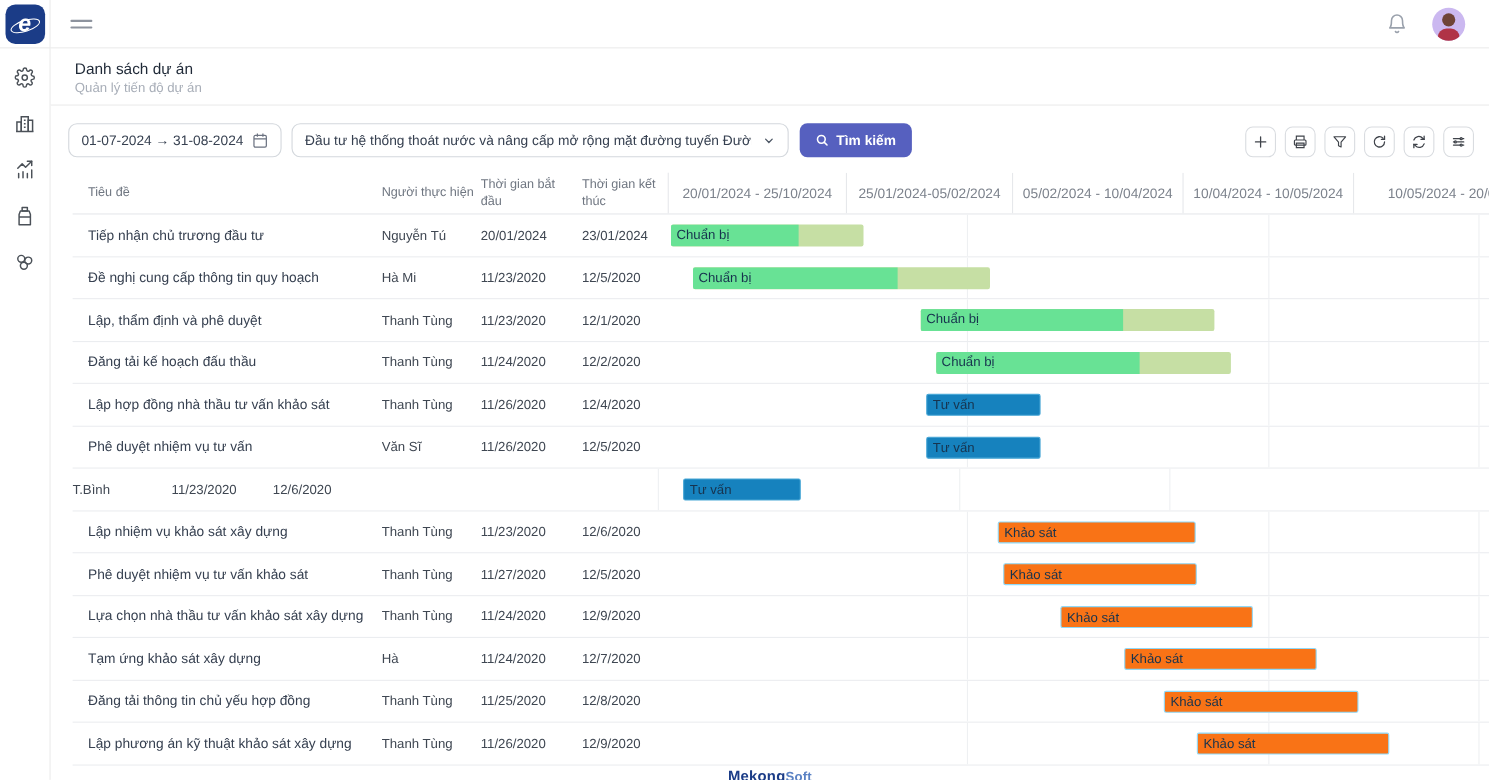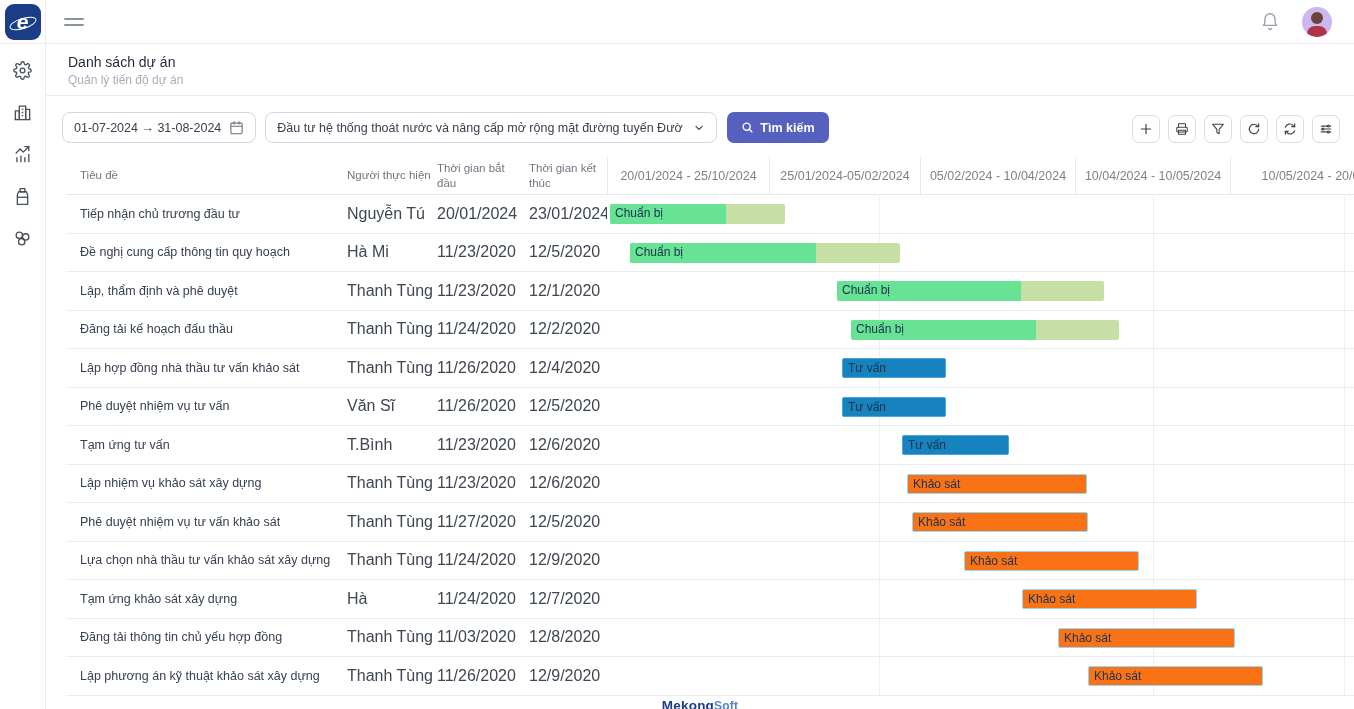--- a/index.html
+++ b/index.html
@@ -43,21 +43,21 @@
   
   .table { flex:1; margin-left:20px; font-size:12.5px; display:flex; flex-direction:column; }
   .thead { display:flex; height:38px; border-bottom:1px solid #e6e8eb; color:#6f7681; font-size:11.5px; }
   .th { display:flex; align-items:center; padding:0 14px; line-height:1.25; }
   .c-title { width:281px; } .c-assignee { width:90px; padding:0 6px 0 0; } .c-start { width:92px; padding:0 6px 0 0; } .c-end { width:78px; padding:0 6px 0 0; }
   .gantt-head { flex:1; display:flex; overflow:hidden; border-left:1px solid #e6e8eb; }
   .tl-cell { flex:0 0 auto; display:flex; align-items:center; justify-content:center; border-right:1px solid #e6e8eb; color:#7c828c; font-size:12.5px; white-space:nowrap; overflow:hidden; }
   .tbody { flex:1; }
   .grid-row { display:flex; height:38.5px; border-bottom:1px solid #ebedf0; }
   .td { display:flex; align-items:center; padding:0 14px; color:#374151; white-space:nowrap; overflow:hidden; }
-  .td.c-assignee,.td.c-start,.td.c-end { padding:0 6px 0 0; color:#3f4752; font-size:16px; }
+  .td.c-assignee,.td.c-start,.td.c-end { padding:0 6px 0 0; color:#3f4752; font-size:12px; }
   .gantt-cell { flex:1; position:relative; overflow:hidden; }
   .gline { position:absolute; top:0; bottom:0; width:1px; background:#eef0f2; }
   .bar { position:absolute; top:9px; height:20px; border-radius:2px; overflow:hidden; }
   .bar.prep { background:#c6dfa4; }
   .bar.prep .fill { position:absolute; left:0; top:0; bottom:0; background:#68e295; }
   .bar.consult { background:#1682be; border:1px solid #49a7d6; }
   .bar.survey { background:#f97316; border:1px solid #8fd9f8; }
   .bar-label { position:absolute; left:5px; top:0; line-height:19px; font-size:12px; color:#17334e; white-space:nowrap; z-index:2; }
 
   
@@ -317,21 +317,20 @@
       <span class="gline" style="left:546px"></span>
       <span class="gline" style="left:737px"></span>
       <div class="bar consult" style="left: 235px; width: 104px;">
 
         <span class="bar-label">Tư vấn</span>
       </div>
     </div>
   </div>
 
   <div class="grid-row">
-    <div class="td c-title">Tạm ứng tư vấn</div>
     <div class="td c-assignee">T.Bình</div>
     <div class="td c-start">11/23/2020</div>
     <div class="td c-end">12/6/2020</div>
     <div class="gantt-cell">
       <span class="gline" style="left:272px"></span>
       <span class="gline" style="left:546px"></span>
       <span class="gline" style="left:737px"></span>
       <div class="bar consult" style="left: 295px; width: 107px;">
 
         <span class="bar-label">Tư vấn</span>
@@ -399,21 +398,21 @@
       <div class="bar survey" style="left: 415px; width: 175px;">
 
         <span class="bar-label">Khảo sát</span>
       </div>
     </div>
   </div>
 
   <div class="grid-row">
     <div class="td c-title">Đăng tải thông tin chủ yếu hợp đồng</div>
     <div class="td c-assignee">Thanh Tùng</div>
-    <div class="td c-start">11/03/2020</div>
+    <div class="td c-start">11/25/2020</div>
     <div class="td c-end">12/8/2020</div>
     <div class="gantt-cell">
       <span class="gline" style="left:272px"></span>
       <span class="gline" style="left:546px"></span>
       <span class="gline" style="left:737px"></span>
       <div class="bar survey" style="left: 451px; width: 177px;">
 
         <span class="bar-label">Khảo sát</span>
       </div>
     </div>

